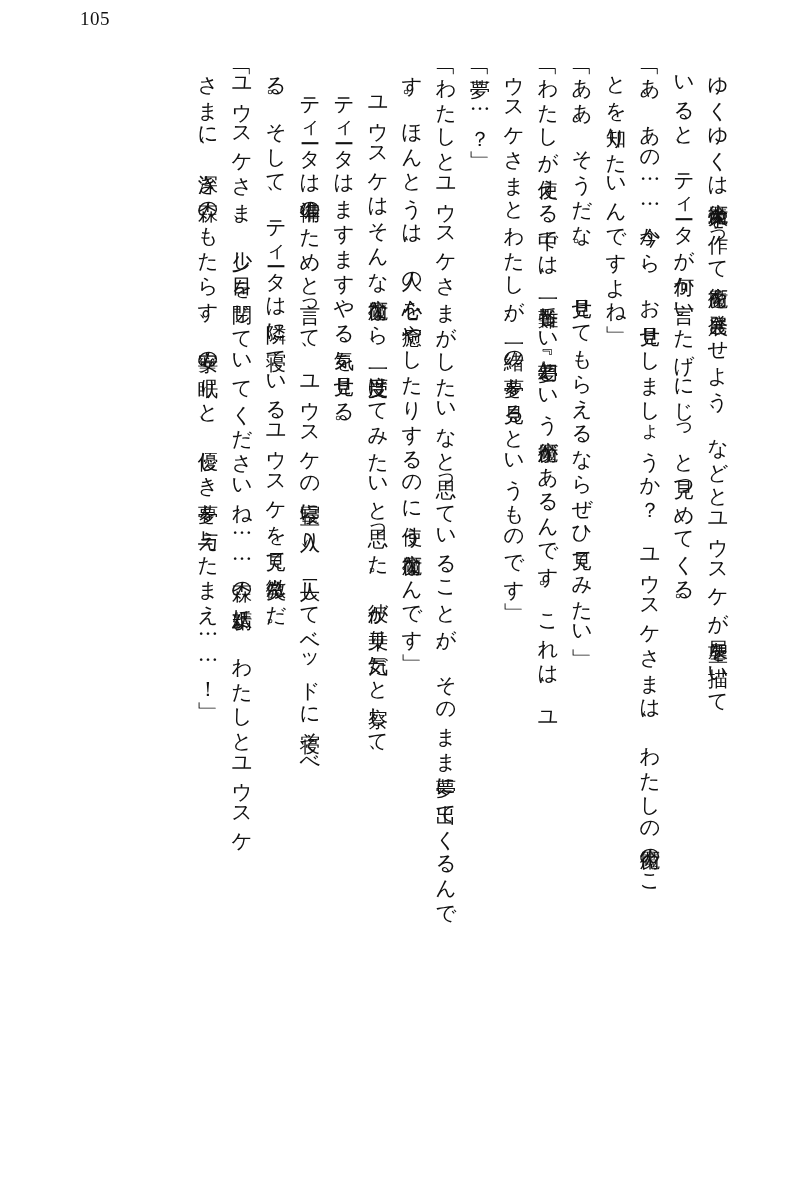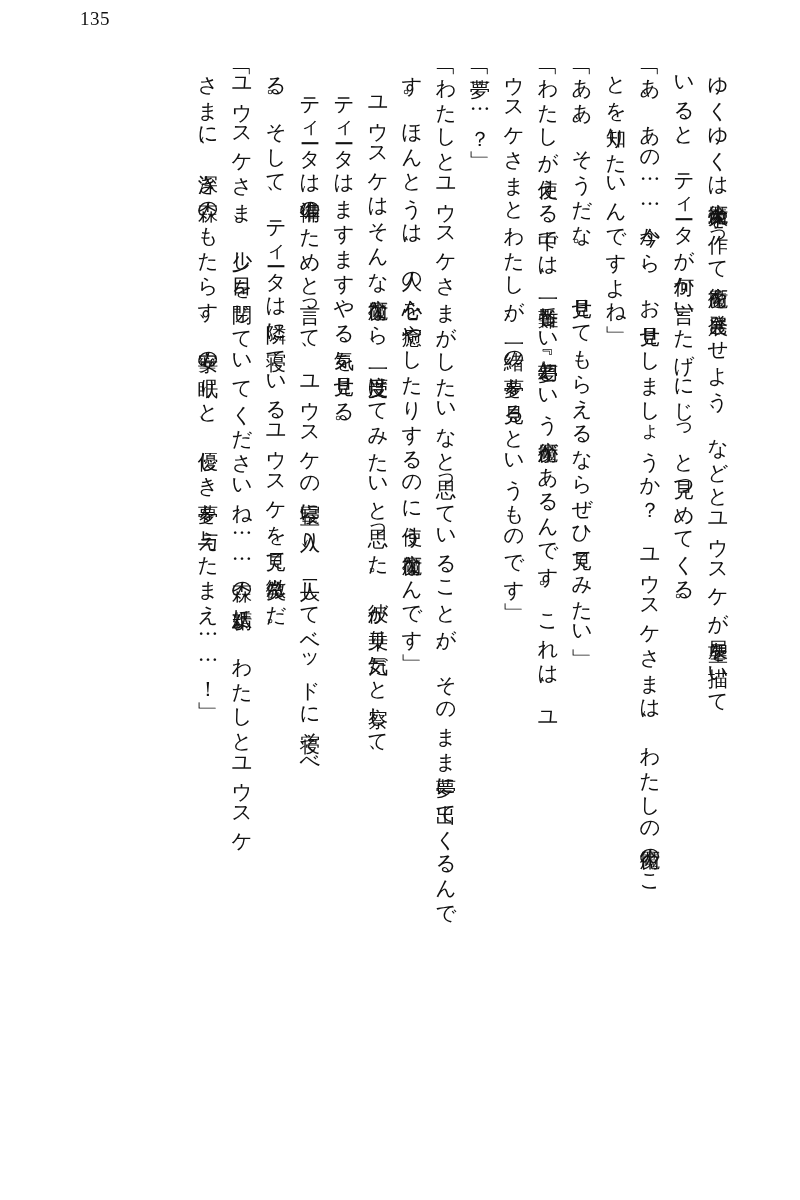--- a/index.html
+++ b/index.html
@@ -59,21 +59,21 @@
   }
   
   .tcol.indent1 { padding-top: 0px; }
   .tcol.indent2 { padding-top: 21px; }
 </style>
 </head>
 <body>
 
 <div id="page">
 
-  <div class="page-number">135</div>
+  <div class="page-number">105</div>
 
   <div class="body-text">
     <div class="tcol">ゆくゆくは魔術大学を作って魔術を発展させよう、などとユウスケが展望を描いて</div>
     <div class="tcol">いると、ティータが何か言いたげにじっと見つめてくる。</div>
     <div class="tcol indent1">「あ、あの……今から、お見せしましょうか？ ユウスケさまは、わたしの魔術のこ</div>
     <div class="tcol indent1">とを知りたいんですよね」</div>
     <div class="tcol indent1">「ああ、そうだな。 見せてもらえるならぜひ見てみたい」</div>
     <div class="tcol indent1">「わたしが使える中では、一番難しい『幻夢』という魔術があるんです。これは、ユ</div>
     <div class="tcol indent1">ウスケさまとわたしが、一緒の夢を見るというものです」</div>
     <div class="tcol indent1">「夢……？」</div>

